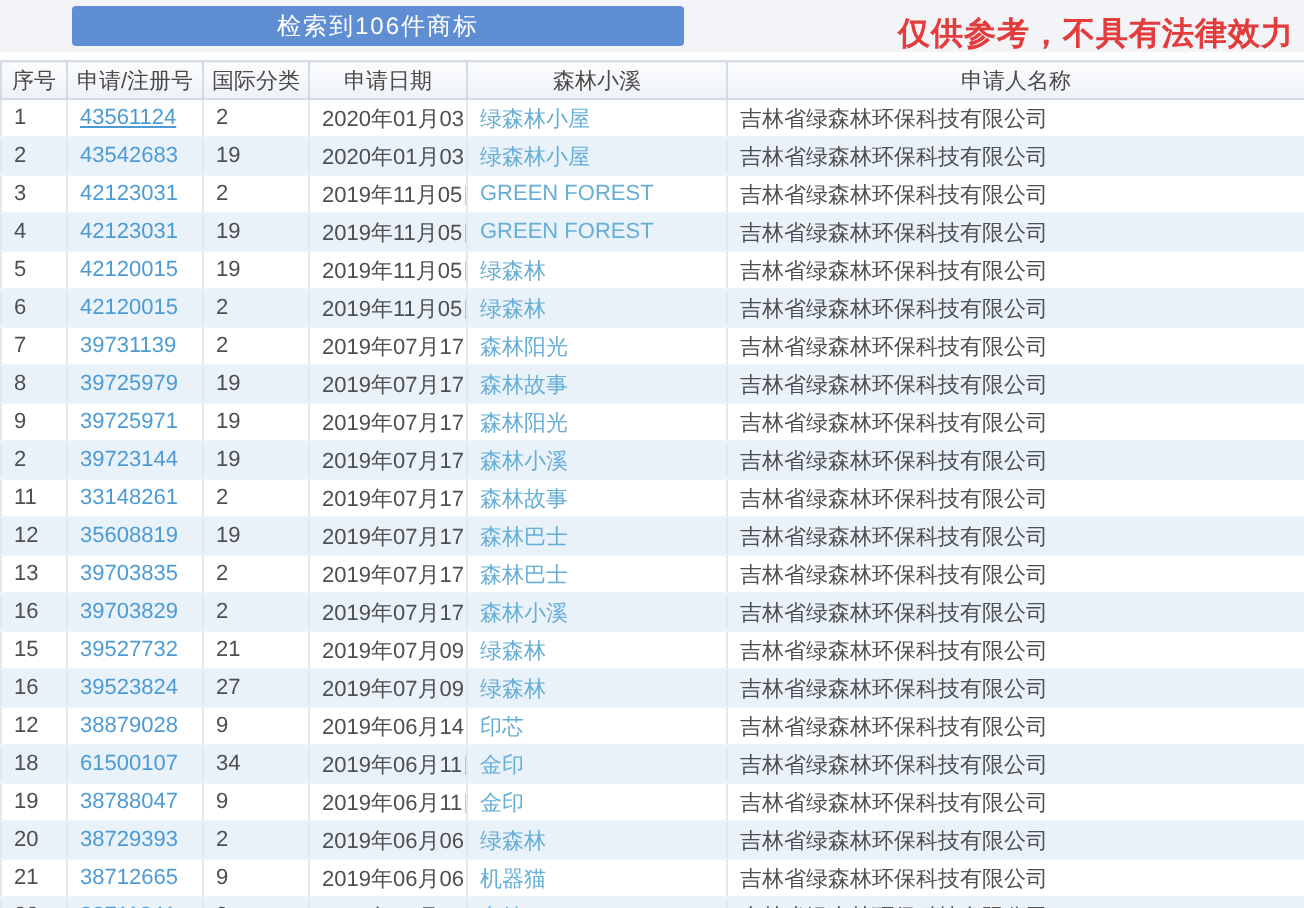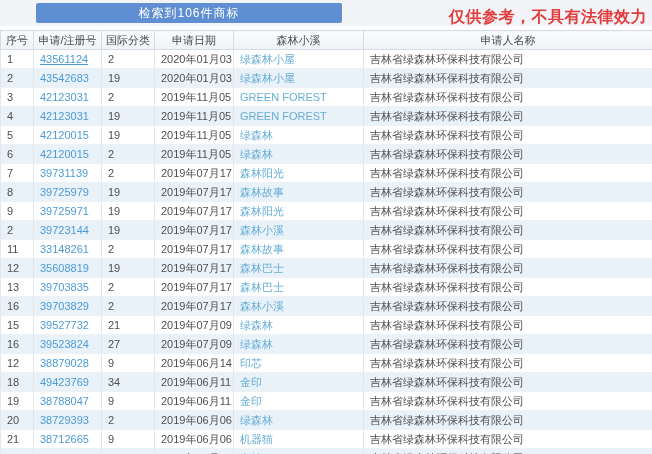--- a/index.html
+++ b/index.html
@@ -221,21 +221,21 @@
         <tr>
           <td>12</td>
           <td class="reg-link">38879028</td>
           <td>9</td>
           <td>2019年06月14日</td>
           <td class="tm-name">印芯</td>
           <td>吉林省绿森林环保科技有限公司</td>
         </tr>
         <tr>
           <td>18</td>
-          <td class="reg-link">49423769</td>
+          <td class="reg-link">61500107</td>
           <td>34</td>
           <td>2019年06月11日</td>
           <td class="tm-name">金印</td>
           <td>吉林省绿森林环保科技有限公司</td>
         </tr>
         <tr>
           <td>19</td>
           <td class="reg-link">38788047</td>
           <td>9</td>
           <td>2019年06月11日</td>

